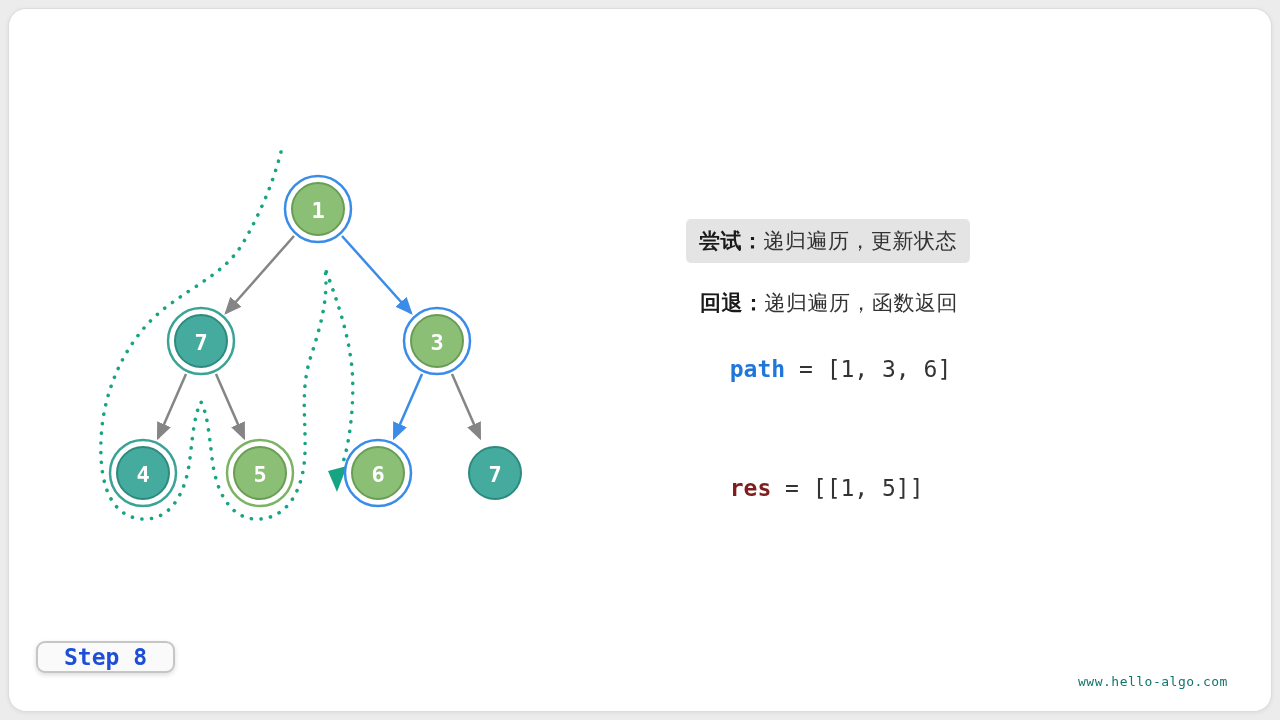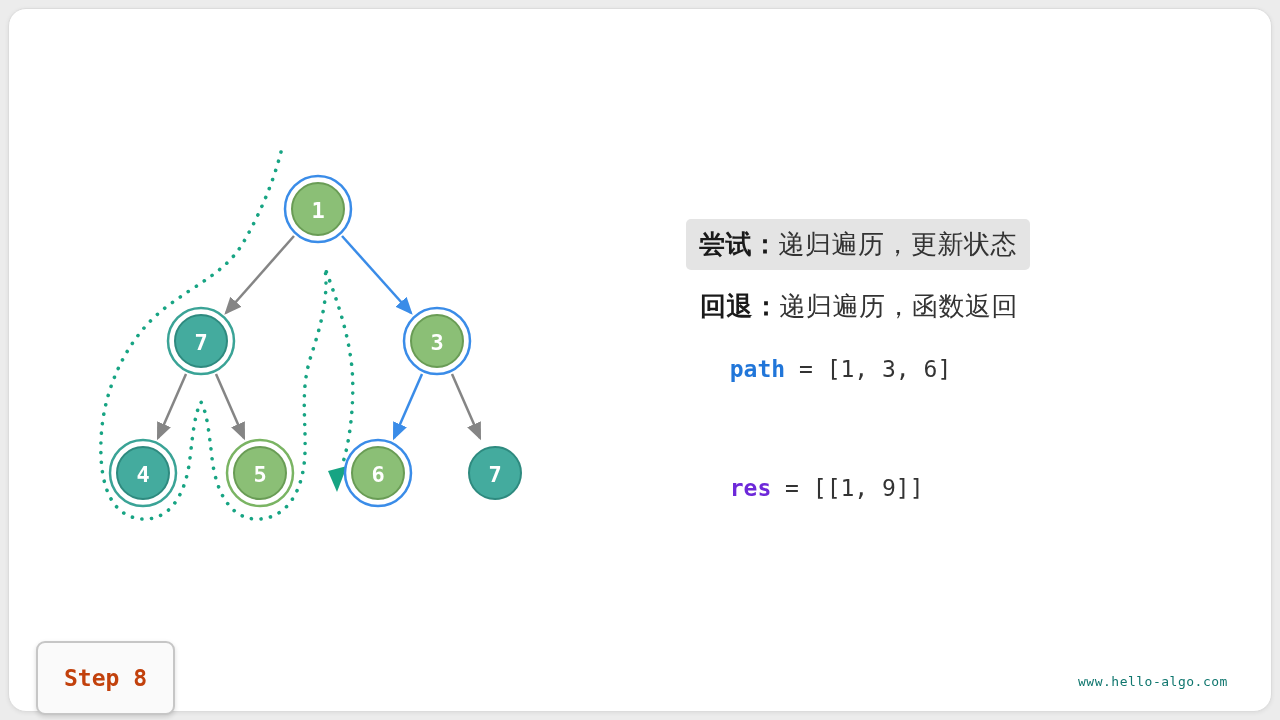--- a/index.html
+++ b/index.html
@@ -13,50 +13,50 @@
   .card {
     position:absolute; left:8px; top:8px; width:1264px; height:704px;
     background:#ffffff;
     border:1px solid #dcdcdc;
     border-radius:18px;
     box-shadow:0 1px 4px rgba(0,0,0,0.07);
   }
   #tree-svg { position:absolute; left:0; top:0; }
   .annot {
     position:absolute;
-    font-size:26px;
+    font-size:21px;
     color:#333333;
     letter-spacing:0.5px;
     white-space:nowrap;
   }
   .annot b { color:#1a1a1a; }
   .try-box {
     background:#e4e4e4;
     border-radius:5px;
     padding:8px 13px;
   }
   .mono {
     position:absolute;
     font-family:"DejaVu Sans Mono", monospace;
     font-size:23px;
     color:#333333;
     white-space:pre;
   }
   .var-path { color:#2176d9; font-weight:bold; }
-  .var-res  { color:#6d28d9; font-weight:bold; }
+  .var-res  { color:#7f1d1d; font-weight:bold; }
   .step-box {
     position:absolute; left:36px; top:641px;
     background:#fafafa;
     border:2px solid #c6c6c6;
     border-radius:9px;
-    padding:22px 26px;
+    padding:1px 26px;
     font-family:"DejaVu Sans Mono", monospace;
     font-weight:bold;
     font-size:23px;
-    color:#c2410c;
+    color:#1d4ed8;
     box-shadow:0 2px 5px rgba(0,0,0,0.14);
   }
   .watermark {
     position:absolute; left:1078px; top:674px;
     font-family:"DejaVu Sans Mono", monospace;
     font-size:13px;
     color:#0f766e;
     letter-spacing:0.5px;
   }
 </style>
@@ -110,18 +110,18 @@
 
 <div class="annot" style="left:700px; top:289px">
   <b>回退：</b><span>递归遍历，函数返回</span>
 </div>
 
 <div class="mono" style="left:702px; top:330px">
   <span class="var-path">path</span><span> = [1, 3, 6]</span>
 </div>
 
 <div class="mono" style="left:702px; top:449px">
-  <span class="var-res">res</span><span> = [[1, 9]]</span>
+  <span class="var-res">res</span><span> = [[1, 5]]</span>
 </div>
 
 <div class="step-box">Step 8</div>
 
 <div class="watermark">www.hello-algo.com</div>
 
 </body></html>

